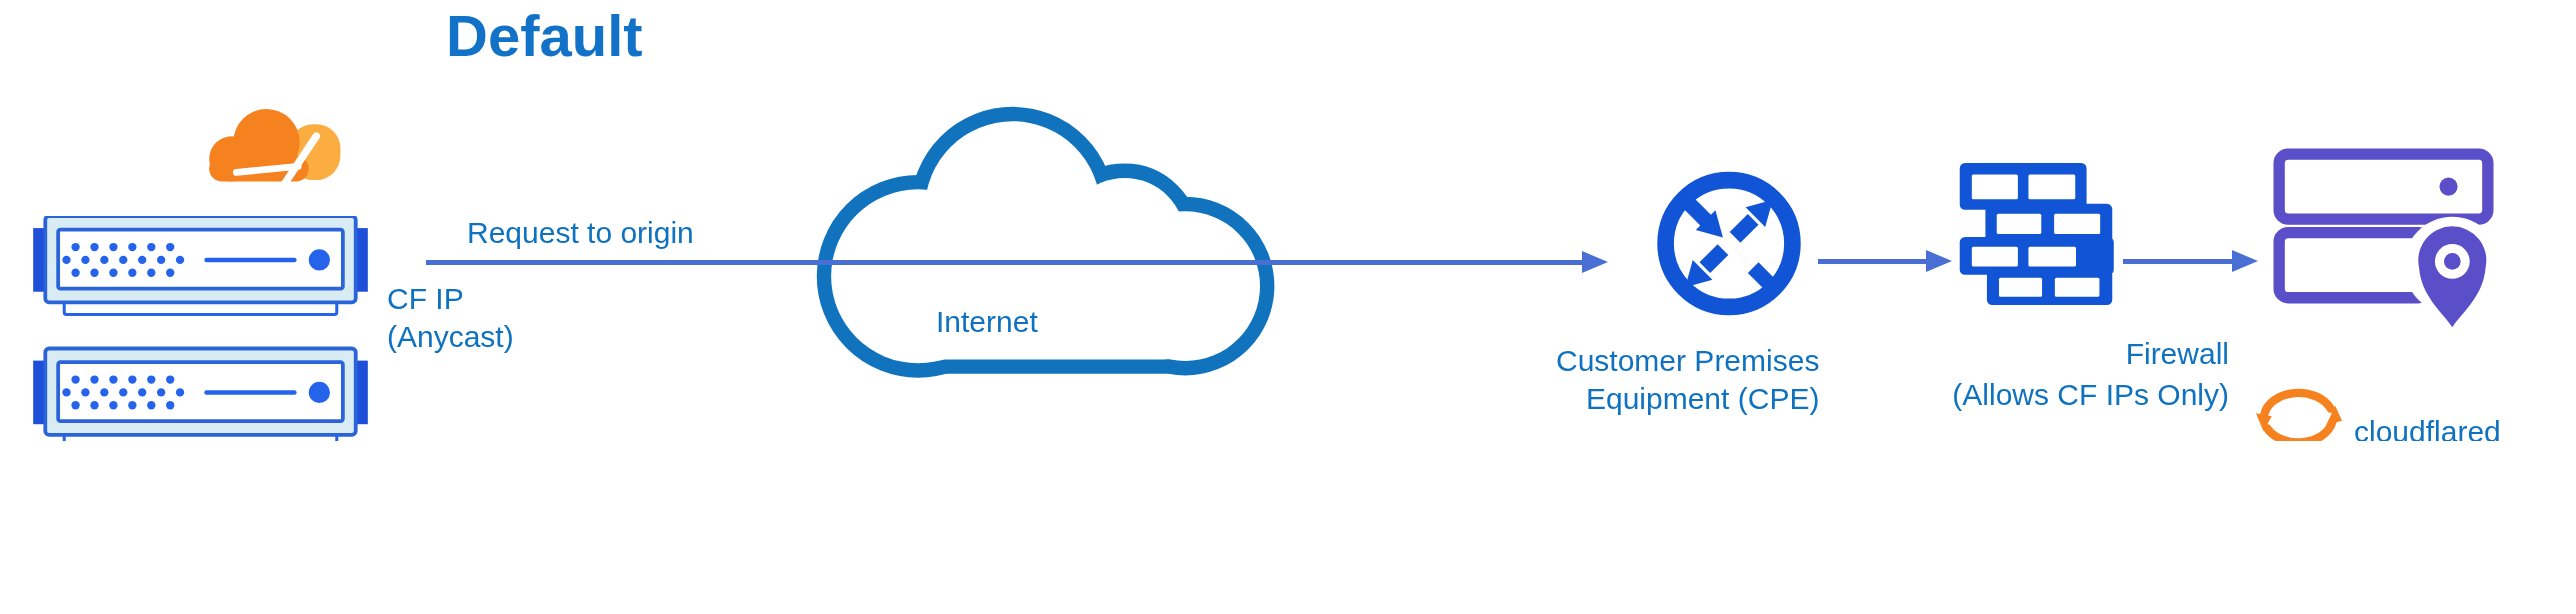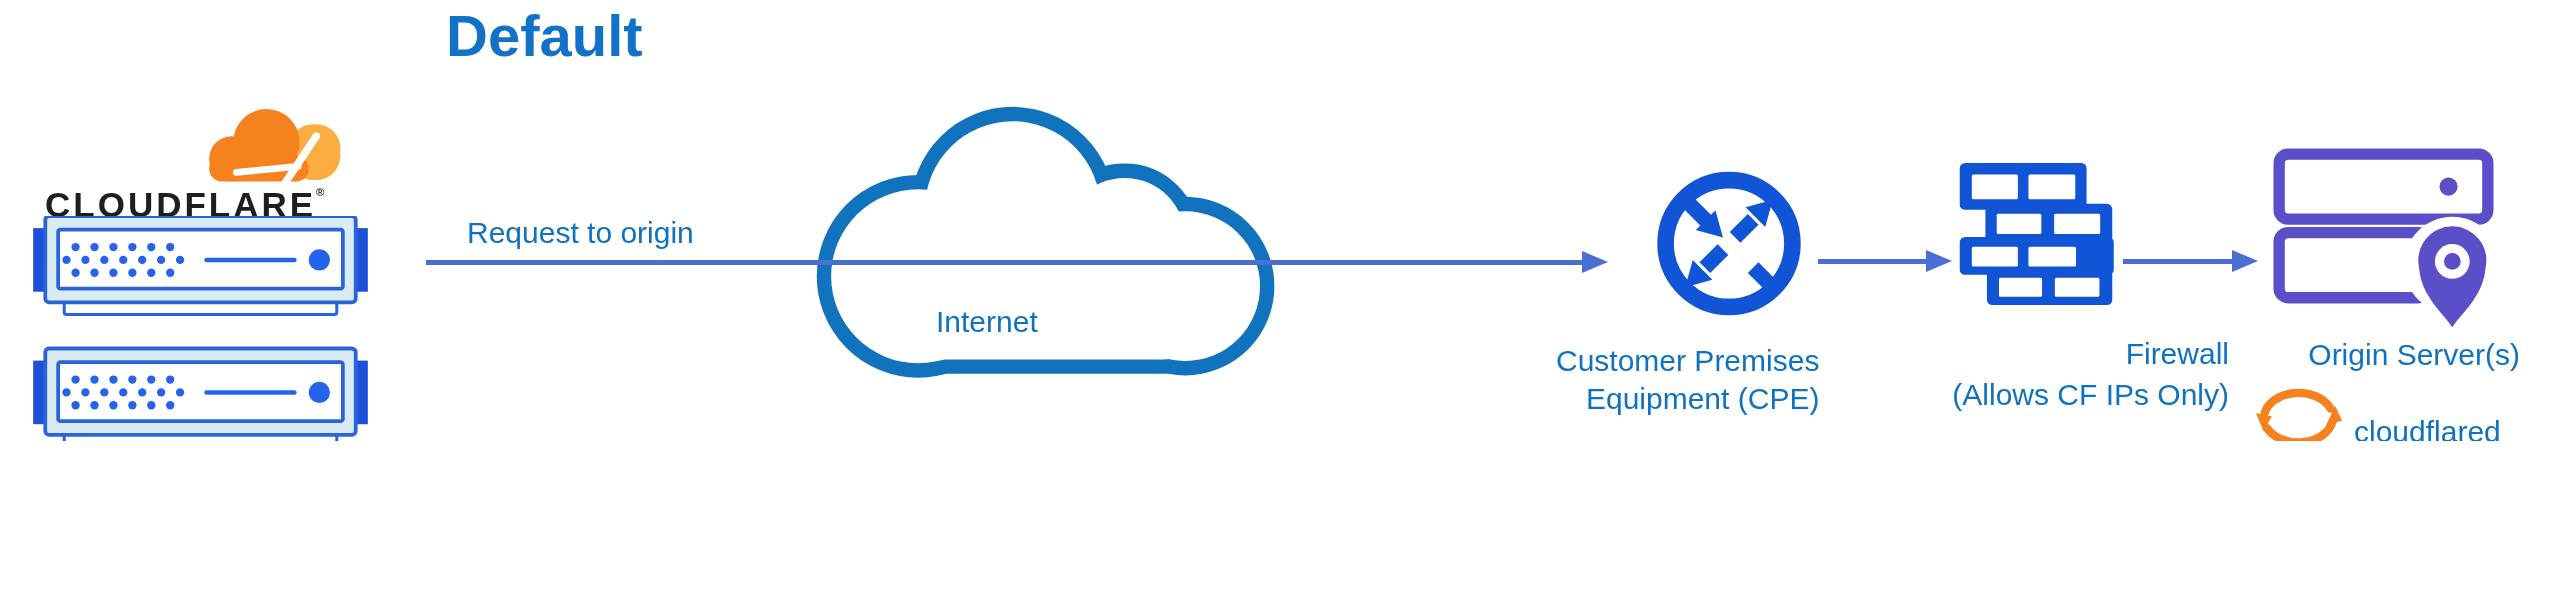--- a/index.html
+++ b/index.html
@@ -37,23 +37,20 @@
   <div class="abs title" style="left:446px;top:1.5px;">Default</div>
 
   <svg class="abs" style="left:188px;top:103px;" width="160" height="83" viewBox="0 0 212 110">
     <rect class="f-orange-l" x="134" y="28" width="68" height="74" rx="32"></rect>
     <circle class="f-orange" cx="58" cy="74" r="30"></circle>
     <circle class="f-orange" cx="104" cy="52" r="44"></circle>
     <rect class="f-orange" x="28" y="70" width="132" height="34" rx="17"></rect>
     <path class="s-white" d="M 64,92 L 146,84" stroke-width="9" stroke-linecap="round" fill="none"></path>
     <path class="s-white" d="M 128,107 L 170,44" stroke-width="10" stroke-linecap="round" fill="none"></path>
   </svg>
-  <div class="abs wordmark" style="left:45px;top:185px;">
-    <span>CLOUDFLARE</span><span class="reg">®</span>
-  </div>
 
   <svg class="abs" style="left:30px;top:216px;" width="341" height="371" viewBox="0 0 450 490">
     <defs>
       <g id="rack">
         <rect class="rack-tray" x="45" y="110" width="360" height="20" rx="3"></rect>
         <rect class="rack-tab" x="4" y="16" width="18" height="84"></rect>
         <rect class="rack-tab" x="428" y="16" width="18" height="84"></rect>
         <rect class="rack-body" x="20" y="0" width="410" height="114" rx="5"></rect>
         <rect class="rack-panel" x="37" y="18" width="376" height="78" rx="3"></rect>
         <g>
@@ -100,20 +97,22 @@
       <circle cx="408" cy="175" r="80"></circle>
       <circle cx="488" cy="238" r="99"></circle>
       <rect x="120" y="150" width="380" height="185" rx="40"></rect>
     </g>
   </svg>
 
   <div class="abs flow-line" style="left:426px;top:260px;width:1156px;"></div>
   <div class="abs arrow-head" style="left:1582px;top:251px;"></div>
 
   <div class="abs lbl" style="left:467px;top:214px;">Request to origin</div>
+  <div class="abs lbl" style="left:387px;top:280px;">CF IP
+(Anycast)</div>
   <div class="abs lbl" style="left:936px;top:303px;text-align:right;">Internet</div>
 
   <svg class="abs" style="left:1652px;top:168px;" width="154" height="151" viewBox="0 0 102 100">
     <circle cx="51" cy="50" r="42" fill="#fff" class="s-icon" stroke-width="11"></circle>
     <g class="s-icon f-icon" stroke-width="10">
       <path d="M 22,21 L 36,35" fill="none"></path>
       <polygon points="47,46 42,28 29,41" stroke="none"></polygon>
       <path d="M 55,46 L 67,34" fill="none"></path>
       <polygon points="80,21 75,39 62,26" stroke="none"></polygon>
       <path d="M 47,54 L 35,66" fill="none"></path>
@@ -155,21 +154,20 @@
   <svg class="abs" style="left:2273px;top:148px;" width="221" height="183" viewBox="0 0 292 242">
     <rect x="8" y="8" width="276" height="86" rx="12" fill="#fff" class="s-purple" stroke-width="15"></rect>
     <circle class="f-purple" cx="232" cy="51" r="12"></circle>
     <rect x="8" y="112" width="196" height="86" rx="12" fill="#fff" class="s-purple" stroke-width="15"></rect>
     <circle cx="237" cy="155" r="64" fill="#fff"></circle>
     <polygon points="200,200 274,200 237,252" fill="#fff"></polygon>
     <path class="f-purple" d="M 237,237 C 223,216 196,196 193,158 A 45,45 0 1 1 281,158 C 278,196 251,216 237,237 Z"></path>
     <circle cx="237" cy="150" r="23" fill="#fff"></circle>
     <circle class="f-purple" cx="237" cy="150" r="11"></circle>
   </svg>
-  <div class="abs lbl center" style="left:2259px;top:336px;width:261px;">Origin Server(s)</div>
 
   <svg class="abs" style="left:2255px;top:383px;" width="91" height="71" viewBox="0 0 120 94">
     <path class="s-orange" d="M 100,34 A 46,34 0 0 0 12,42" stroke-width="11" fill="none" stroke-linecap="round"></path>
     <polygon class="f-orangehead" points="11,64 1,40 22,44"></polygon>
     <path class="s-orange" d="M 16,60 A 46,34 0 0 0 102,52" stroke-width="11" fill="none" stroke-linecap="round"></path>
     <polygon class="f-orangehead" points="106,30 94,56 115,50"></polygon>
   </svg>
   <div class="abs lbl" style="left:2354px;top:381px;line-height:36px;margin-top:33px;">cloudflared
 deployed on
 servers</div>

